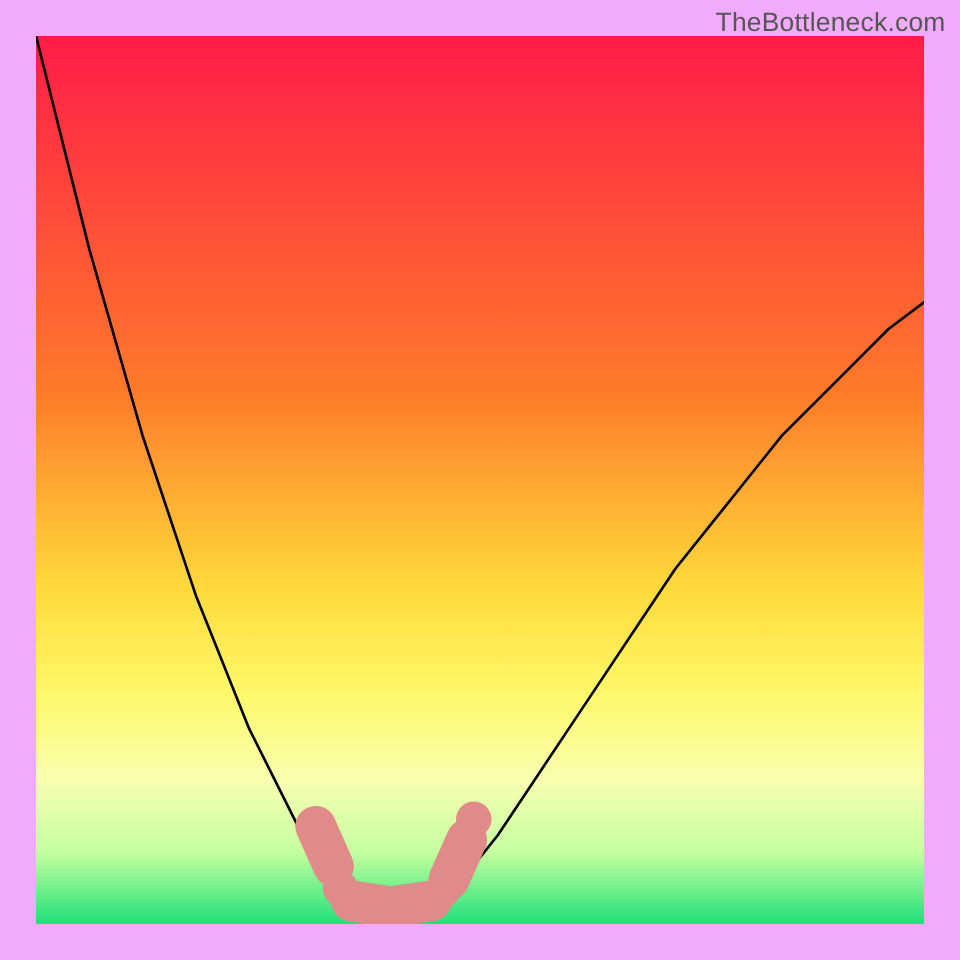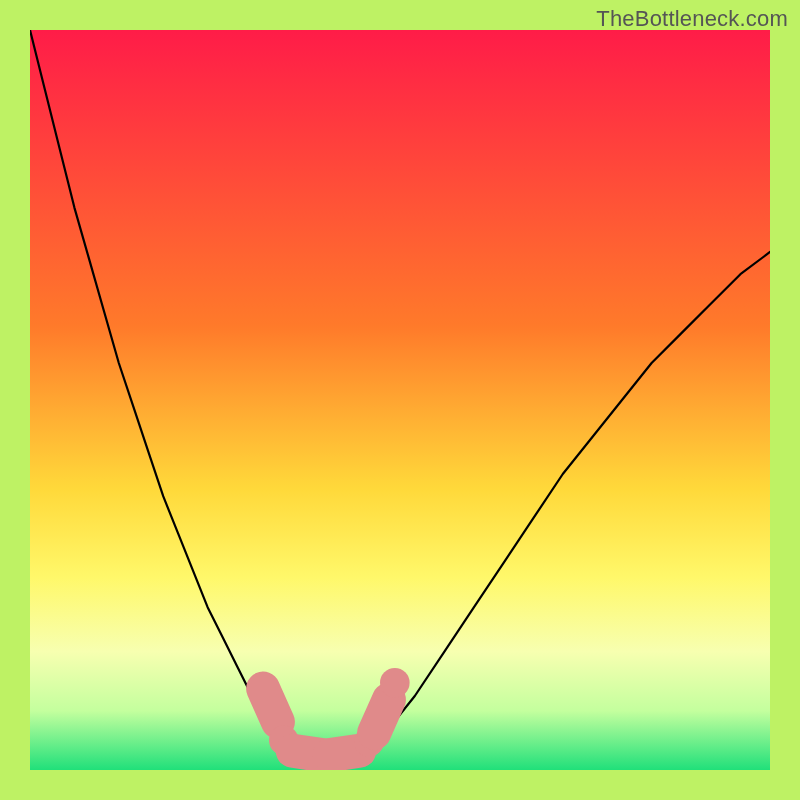--- a/index.html
+++ b/index.html
@@ -10,21 +10,21 @@
     background: #000;
     overflow: hidden;
     font-family: Arial, Helvetica, sans-serif;
   }
   .frame {
     position: absolute;
     top: 0;
     left: 0;
     width: 800px;
     height: 800px;
-    background: #bef264;
+    background: #f0abfc;
   }
   .plot-area {
     position: absolute;
     top: 30px;
     left: 30px;
     width: 740px;
     height: 740px;
   }
   .watermark {
     position: absolute;

